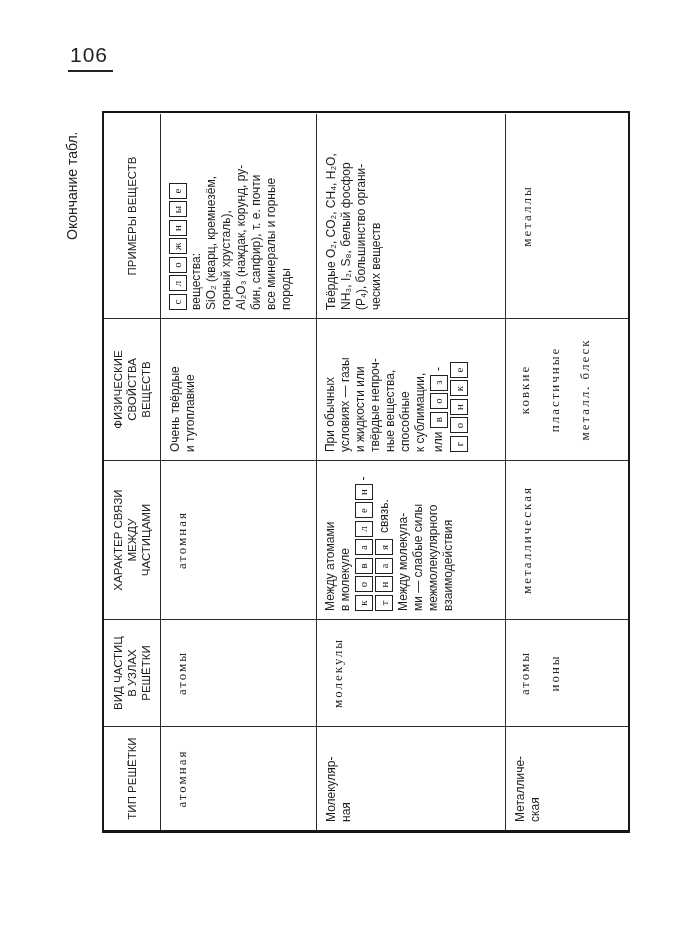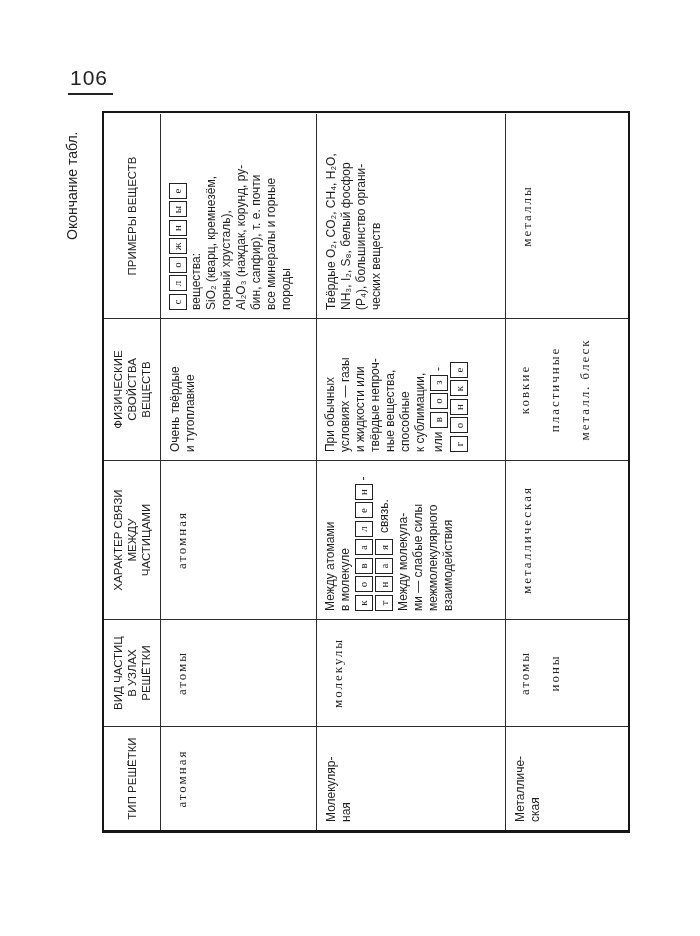--- a/index.html
+++ b/index.html
@@ -3,21 +3,21 @@
 <meta charset="utf-8">
 <style>
   html,body{margin:0;padding:0;background:#e8e8e8;}
   .page{
     position:relative;width:700px;height:936px;background:#ffffff;
     font-family:"Liberation Sans","DejaVu Sans",sans-serif;color:#1f1f1f;
     overflow:hidden;margin:0 auto;
   }
   
   .pageno{
-    position:absolute;left:68px;top:66px;
+    position:absolute;left:68px;top:43px;
     font-size:21px;letter-spacing:1px;color:#222;
     border-bottom:2.2px solid #222;padding:0 5px 3px 2px;
   }
   
   .caption-rot{
     position:absolute;left:64px;top:92px;width:148px;height:24px;
     transform-origin:0 0;transform:rotate(-90deg) translateX(-148px);
     font-size:14px;color:#222;white-space:nowrap;
   }
   

